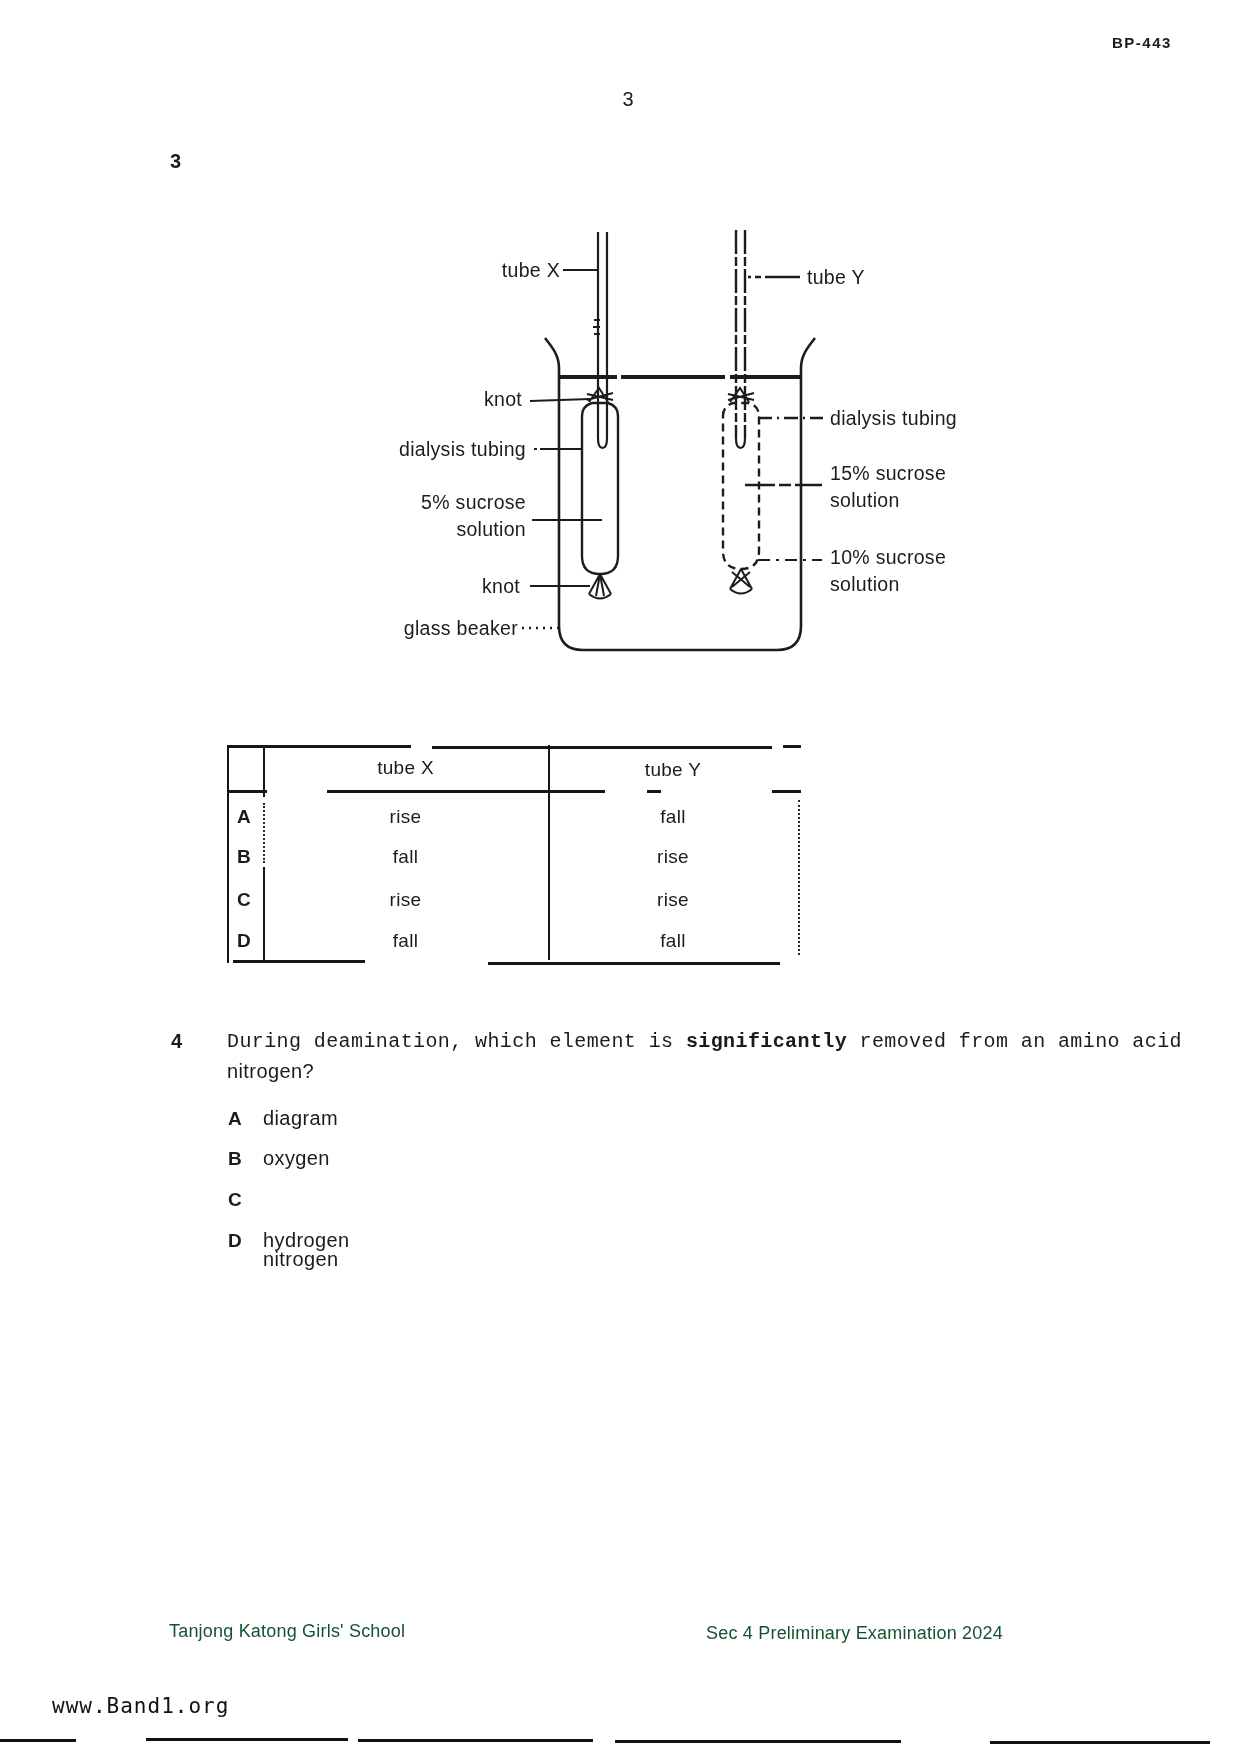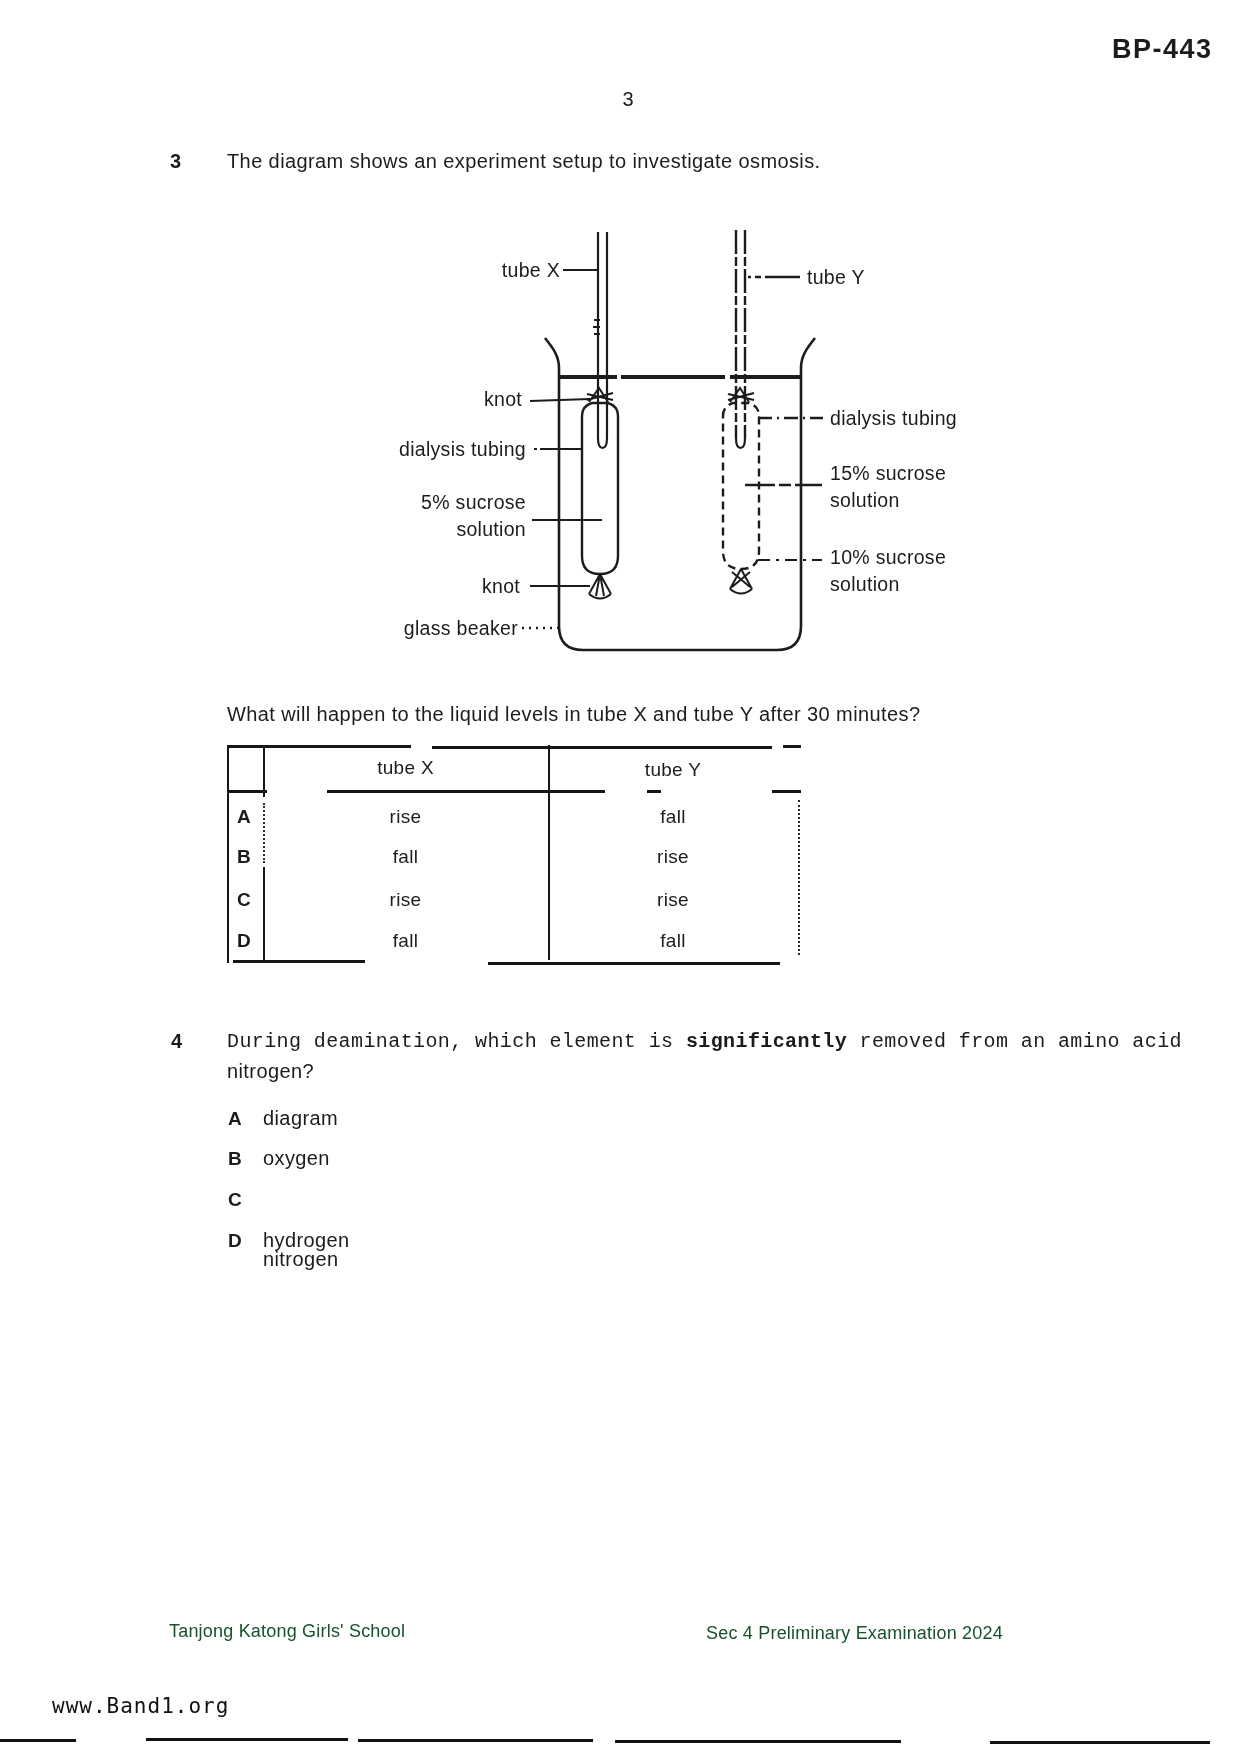--- a/index.html
+++ b/index.html
@@ -1,21 +1,21 @@
 <!DOCTYPE html>
 <html><head>
 <meta charset="utf-8">
 <style>
   html,body{margin:0;padding:0;background:#d9d9d9;}
   .page{position:relative;width:1239px;height:1754px;background:#ffffff;overflow:hidden;
         font-family:"Liberation Sans",sans-serif;color:#1c1c1c;}
   .abs{position:absolute;}
   .txt{font-size:20px;letter-spacing:0.4px;white-space:nowrap;}
   .qnum{font-size:20px;font-weight:bold;}
-  .doccode{font-size:27px;font-weight:600;letter-spacing:1.5px;}
+  .doccode{font-size:15px;font-weight:600;letter-spacing:1.5px;}
   .pagenum{font-size:20px;}
   .optletter{font-size:19px;font-weight:bold;}
   .foot{font-size:18px;letter-spacing:0.2px;white-space:nowrap;color:#14532d;}
   .wm{font-family:"DejaVu Sans Mono",monospace;font-size:21px;letter-spacing:1px;color:#111;}
   svg text{font-family:"Liberation Sans",sans-serif;font-size:19.5px;fill:#1c1c1c;letter-spacing:0.3px;}
   svg path,svg line{stroke:#1c1c1c;fill:none;}
   
   .tbl{position:absolute;left:227px;top:745px;width:575px;height:220px;}
   .tbl .cell{position:absolute;font-size:19px;letter-spacing:0.3px;}
   .tbl .ctr{text-align:center;}
@@ -27,21 +27,20 @@
 </head>
 <body>
 
 <div class="page">
 
   <div class="abs doccode" style="left:1112px;top:34px;">BP-443</div>
 
   <div class="abs pagenum" style="left:616px;top:88px;width:24px;text-align:center;">3</div>
 
   <div class="abs qnum" style="left:170px;top:150px;">3</div>
-  <div class="abs txt" style="left:227px;top:150px;">The diagram shows an experiment setup to investigate osmosis.</div>
 
   <svg class="abs" style="left:300px;top:220px;" width="700" height="452" viewBox="0 0 700 452">
 
     <path d="M245,118 C253,128 259,136 259,148 L259,406 Q259,430 283,430 L477,430 Q501,430 501,406 L501,148 C501,136 507,128 515,118" stroke-width="2.6"></path>
 
     <path d="M259,157 L501,157" stroke-width="4" stroke-dasharray="58 4 104 5 200"></path>
 
     <path d="M298,12 L298,218 M307,12 L307,218 M298,218 Q298,228 302.5,228 Q307,228 307,218" stroke-width="2.2"></path>
     <path d="M294,100 h6 M293,107 h7 M294,114 h6" stroke-width="1.8"></path>
 
@@ -75,21 +74,20 @@
     <text x="226" y="316" text-anchor="end">solution</text>
     <text x="220" y="373" text-anchor="end">knot</text>
     <text x="218" y="415" text-anchor="end">glass beaker</text>
     <text x="530" y="205">dialysis tubing</text>
     <text x="530" y="260">15% sucrose</text>
     <text x="530" y="287">solution</text>
     <text x="530" y="344">10% sucrose</text>
     <text x="530" y="371">solution</text>
   </svg>
 
-  <div class="abs txt" style="left:227px;top:703px;">What will happen to the liquid levels in tube X and tube Y after 30 minutes?</div>
 
   <div class="tbl">
 
     <div class="hline" style="left:2px;top:0;width:182px;"></div>
     <div class="hline" style="left:205px;top:1px;width:340px;"></div>
     <div class="hline" style="left:556px;top:0;width:18px;"></div>
     <div class="hline" style="left:2px;top:45px;width:38px;"></div>
     <div class="hline" style="left:100px;top:45px;width:278px;"></div>
     <div class="hline" style="left:420px;top:45px;width:14px;"></div>
     <div class="hline" style="left:545px;top:45px;width:29px;"></div>

